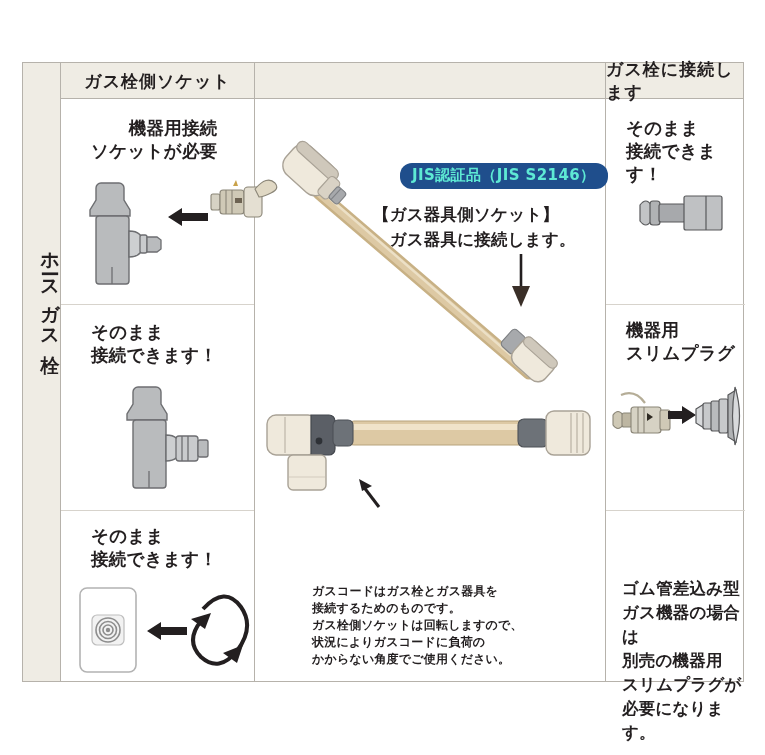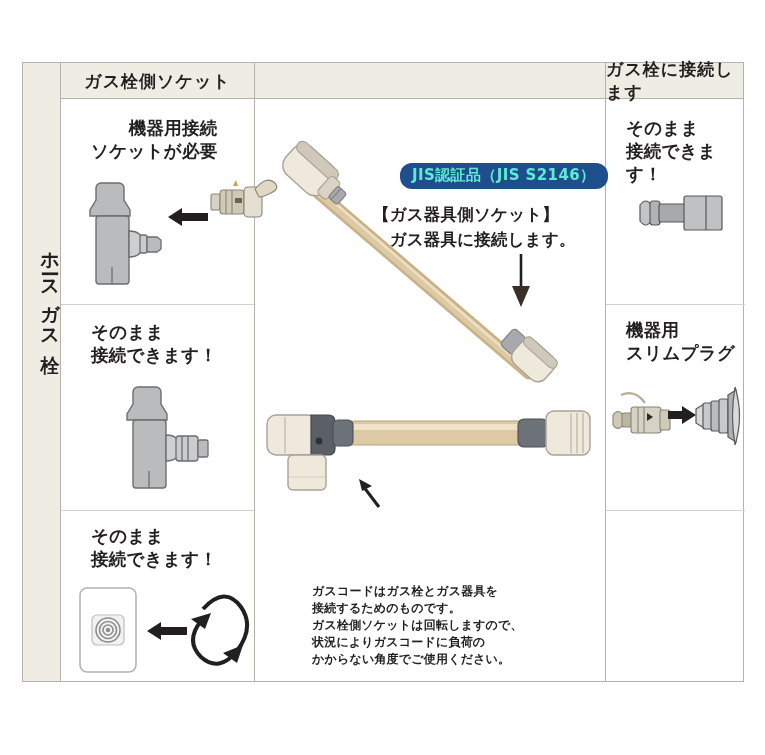--- a/index.html
+++ b/index.html
@@ -304,16 +304,23 @@
               <rect x="25" y="14" width="9" height="34" rx="2" fill="#c7c9cb"></rect>
               <path d="M34 10 l8 -5 v52 l-8 -5 z" fill="#b0b2b4"></path>
               <path d="M41 2 q9 29 0 58 q-5 -29 0 -58 z" fill="#d8dadc"></path>
             </g>
           </svg>
         </div>
       </div>
 
       <div class="hsepb" style="left:545px;top:411px;width:139px;"></div>
 
+      <div class="cell" style="left:545px;top:412px;width:139px;height:208px;">
+        <div class="para-r jp" style="position:absolute;left:16px;top:66px;">ゴム管差込み型
+ガス機器の場合は
+別売の機器用
+スリムプラグが
+必要になります。</div>
+      </div>
 
     </div>
   </div>
 </div>
 
 </body></html>

